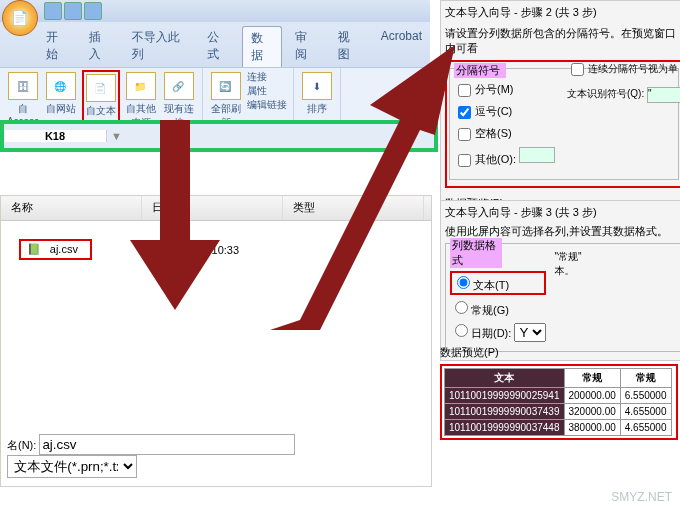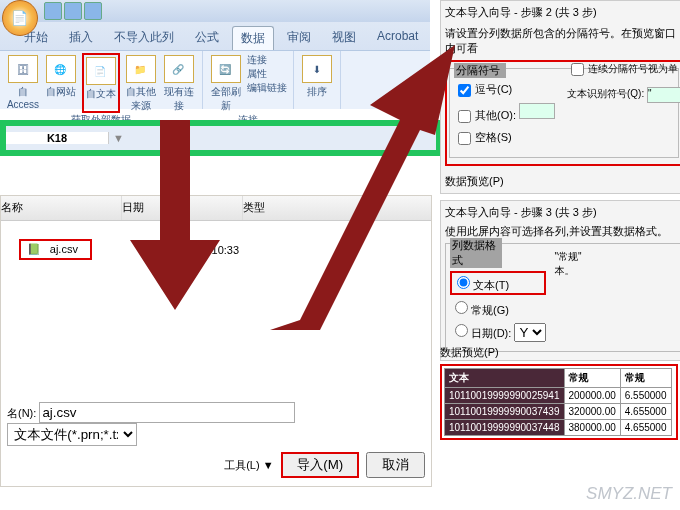--- a/index.html
+++ b/index.html
@@ -4,57 +4,57 @@
 <style>
 body{margin:0;font:11px "Microsoft YaHei",Arial;background:#fff;width:680px;height:510px;position:relative;overflow:hidden}
 .abs{position:absolute}
 .redbox{border:2px solid #d00}
 
 .ribbon{left:0;top:0;width:430px;height:105px;background:linear-gradient(#e4ecf7,#c9d8ef);border-bottom:1px solid #7a9}
 .titlebar{height:22px;background:linear-gradient(#dbe6f4,#c5d5ec);display:flex;align-items:center;padding:0 4px}
 .orb{width:34px;height:34px;border-radius:50%;background:radial-gradient(#fff,#f7b84a,#e8852e);border:1px solid #b86a1a;position:absolute;left:2px;top:0;z-index:2;display:flex;align-items:center;justify-content:center;font-size:14px}
 .qat{margin-left:40px;display:flex;gap:2px}
 .qat span{width:16px;height:16px;background:#8ab6e8;border:1px solid #6a8;border-radius:2px}
-.tabs{display:flex;gap:5px;margin-top:4px;margin-left:16px;font-size:12px}
+.tabs{display:flex;gap:5px;margin-top:4px;margin-left:38px;font-size:12px}
 .tab{padding:3px 8px;color:#3b5a82}
 .tab.active{background:#f5f9ff;border:1px solid #9ab;border-bottom:none;border-radius:3px 3px 0 0}
 .ribbody{background:#eaf1fb;height:58px;display:flex;border-top:1px solid #b5c9e3}
 .group{border-right:1px solid #c5d5ec;padding:2px 6px;display:flex;flex-direction:column;align-items:center;font-size:10px;color:#3b5a82}
 .btns{display:flex;gap:4px}
 .bigbtn{width:34px;text-align:center;font-size:10px;color:#3b5a82}
 .bigbtn .ico{width:28px;height:26px;margin:2px auto;background:#fff;border:1px solid #d0ac4a;display:flex;align-items:center;justify-content:center}
 .grplabel{font-size:10px;color:#3b5a82;text-align:center;margin-top:auto}
-.namebox{left:0;top:120px;width:430px;height:24px;background:#e4ecf7;display:flex;align-items:center;border:6px solid #22c55e}
+.namebox{left:0;top:120px;width:430px;height:24px;background:#e4ecf7;display:flex;align-items:center;border:4px solid #22c55e}
 .nb-cell{width:90px;padding:0 6px;background:#fff;border-right:1px solid #ccc;text-align:center;font-weight:bold}
 
 .fileopen{left:0;top:195px;width:430px;height:290px;background:#fff;border:1px solid #d4d0c8}
 .fo-hdr{background:linear-gradient(#f7f7f7,#e5e5e5);height:24px;display:flex;border-bottom:1px solid #ccc}
-.fo-hdr span{padding:4px 0;border-right:1px solid #ddd;width:120px}
+.fo-hdr span{padding:4px 10px;border-right:1px solid #ddd;width:120px}
 .fo-row{display:flex;padding:18px;align-items:center}
 .fo-row span{padding:2px 6px}
 .fo-btm{position:absolute;bottom:8px;left:6px;right:6px}
 .fo-input{width:250px;border:1px solid #aaa;padding:2px}
 .fo-sel{width:130px;border:1px solid #aaa;background:#fff;padding:2px}
 .fo-btns{text-align:right;margin-top:6px}
 .fo-btns button{padding:2px 14px;margin-left:4px}
 
 .wiz2{left:440px;top:0;width:238px;background:#f4f4f4;border:1px solid #ccc;padding:4px;font-size:11px}
 .fieldset{border:1px solid #bbb;padding:6px 4px;margin:4px 0}
-.fslabel{font-size:11px;margin-top:-12px;background:#a3a3a3;width:48px;padding:0 2px}
+.fslabel{font-size:11px;margin-top:-12px;background:#f0abfc;width:48px;padding:0 2px}
 .chk{display:block;margin:3px 0}
 .chk input{vertical-align:middle;margin-right:4px}
 .txtq{display:inline-block;width:34px;height:14px;border:1px solid #aaa;background:#dfe}
 .wiz3{left:440px;top:200px;width:238px;background:#f4f4f4;border:1px solid #ccc;padding:4px;font-size:11px}
 .radio{display:block;margin:3px 0}
 .preview{left:440px;top:345px;width:238px}
 .tbl{border-collapse:collapse;font-size:10px}
-.tbl td,.tbl th{border:1px solid #999;padding:2px 4px;text-align:left}
+.tbl td,.tbl th{border:1px solid #999;padding:2px 4px;text-align:center}
 .darkcol{background:#4a2838;color:#fff}
 .arrow{fill:#8b1a1a}
-.wm{position:absolute;right:8px;bottom:6px;font-size:17px;color:#c0c5cc;font-style:italic}
+.wm{position:absolute;right:8px;bottom:6px;font-size:12px;color:#c0c5cc;}
 </style>
 </head>
 <body>
 
 <div class="abs ribbon">
   <div class="orb">📄</div>
   <div class="titlebar">
     <div class="qat">
         <span></span>
         <span></span>
@@ -111,37 +111,33 @@
     <span>类型</span>
   </div>
   <div class="fo-row">
     <span class="redbox">📗 <span>aj.csv</span></span>
     <span style="margin-left:80px">0/3/14 10:33</span>
   </div>
   <div class="fo-btm">
     <span>名(N):</span>
     <input class="fo-input" value="aj.csv" style="">
     <select class="fo-sel"><option>文本文件(*.prn;*.txt;*.csv)</option></select>
-    <div class="fo-btns">
-      <span>工具(L)</span> ▼
-      <button class="redbox">导入(M)</button>
-      <button>取消</button>
-    </div>
   </div>
 </div>
 
 <div class="abs wiz2">
   <div>文本导入向导 - 步骤 2 (共 3 步)</div>
   <div style="margin-top:6px">请设置分列数据所包含的分隔符号。在预览窗口内可看</div>
   <div class="redbox" style="padding:2px;margin-top:4px">
     <div class="fieldset">
       <div class="fslabel">分隔符号</div>
+      <label class="chk"><input type="checkbox" style=""><span>分号(M)</span></label>
       <label class="chk"><input type="checkbox" checked="" style=""><span>逗号(C)</span></label>
+      <label class="chk"><input type="checkbox" style=""><span>空格(S)</span></label>
       <label class="chk"><input type="checkbox" style=""><span>其他(O):</span> <span class="txtq"></span></label>
-      <label class="chk"><input type="checkbox" style=""><span>空格(S)</span></label>
     </div>
   </div>
   <div style="position:absolute;right:4px;top:56px;font-size:10px">
     <label class="chk"><input type="checkbox" style=""><span>连续分隔符号视为单</span></label>
     <div style="margin-top:8px"><span>文本识别符号(Q):</span> <span class="txtq">"</span></div>
   </div>
   <div style="margin-top:8px">数据预览(P)</div>
 </div>
 
 <div class="abs wiz3">

